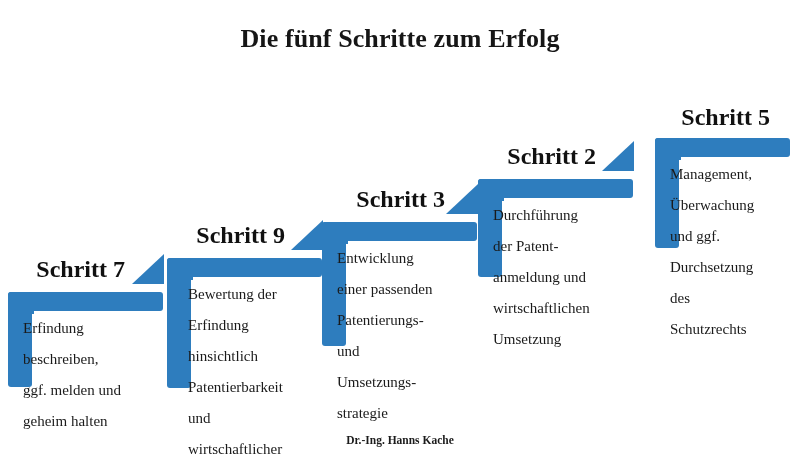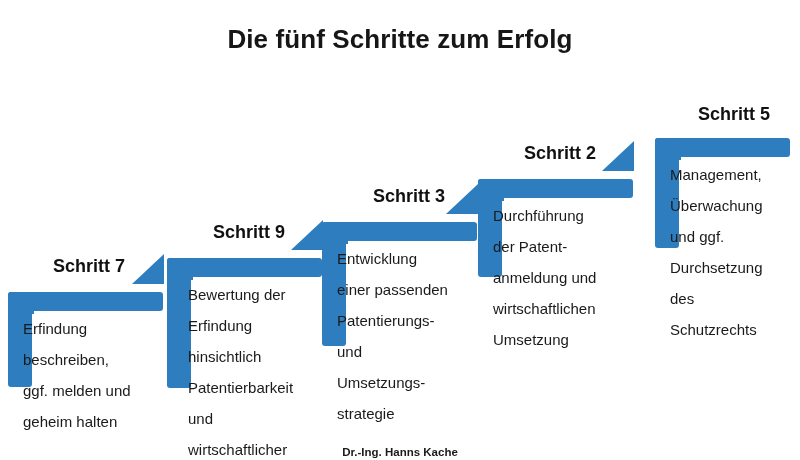--- a/index.html
+++ b/index.html
@@ -12,20 +12,21 @@
     background: #ffffff;
     font-family: "Liberation Sans", sans-serif;
     overflow: hidden;
     position: relative;
   }
 
   #canvas {
     position: relative;
     width: 800px;
     height: 460px;
+    font-family: Liberation Serif, serif;
   }
 
   #page-title {
     position: absolute;
     left: 0;
     top: 24px;
     width: 800px;
     text-align: center;
     font-size: 26px;
     font-weight: bold;
@@ -35,30 +36,29 @@
 
   #footer-credit {
     position: absolute;
     left: 0;
     top: 434px;
     width: 800px;
     text-align: center;
     font-size: 11.5px;
     font-weight: bold;
     color: #1b1b1b;
-    margin-top: 12px;
   }
 
   .step {
     position: absolute;
   }
 
   .step-label {
     position: absolute;
-    font-size: 18px;
+    font-size: 24px;
     font-weight: bold;
     color: #111111;
     white-space: nowrap;
     text-align: right;
   }
 
   
   .bracket-top {
     position: absolute;
     background: #2e7dbe;

